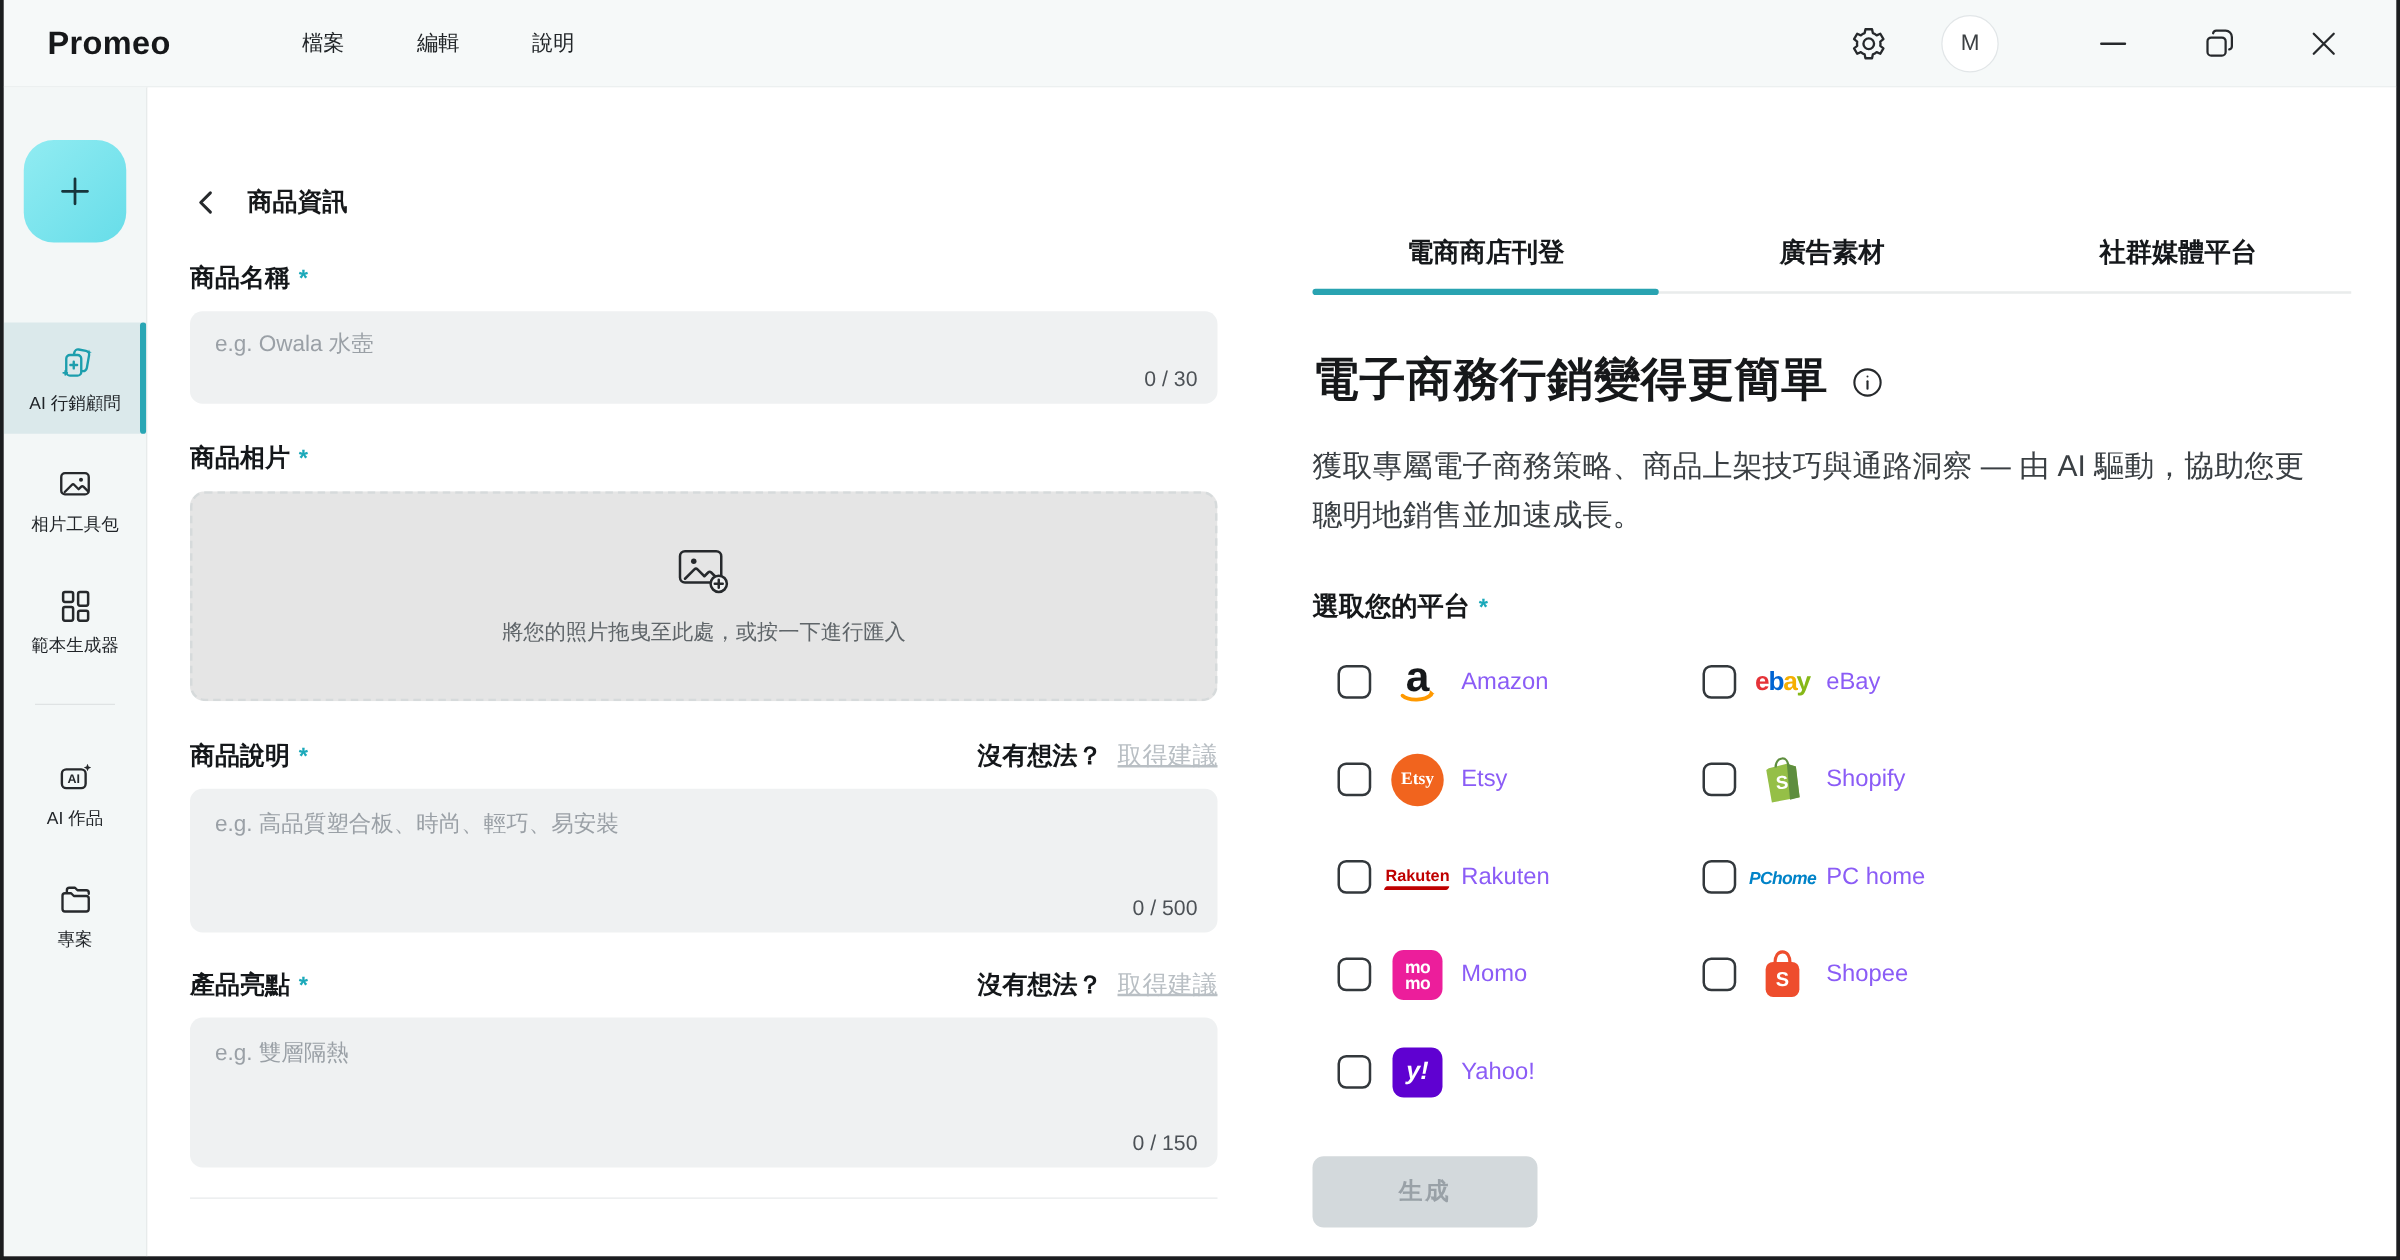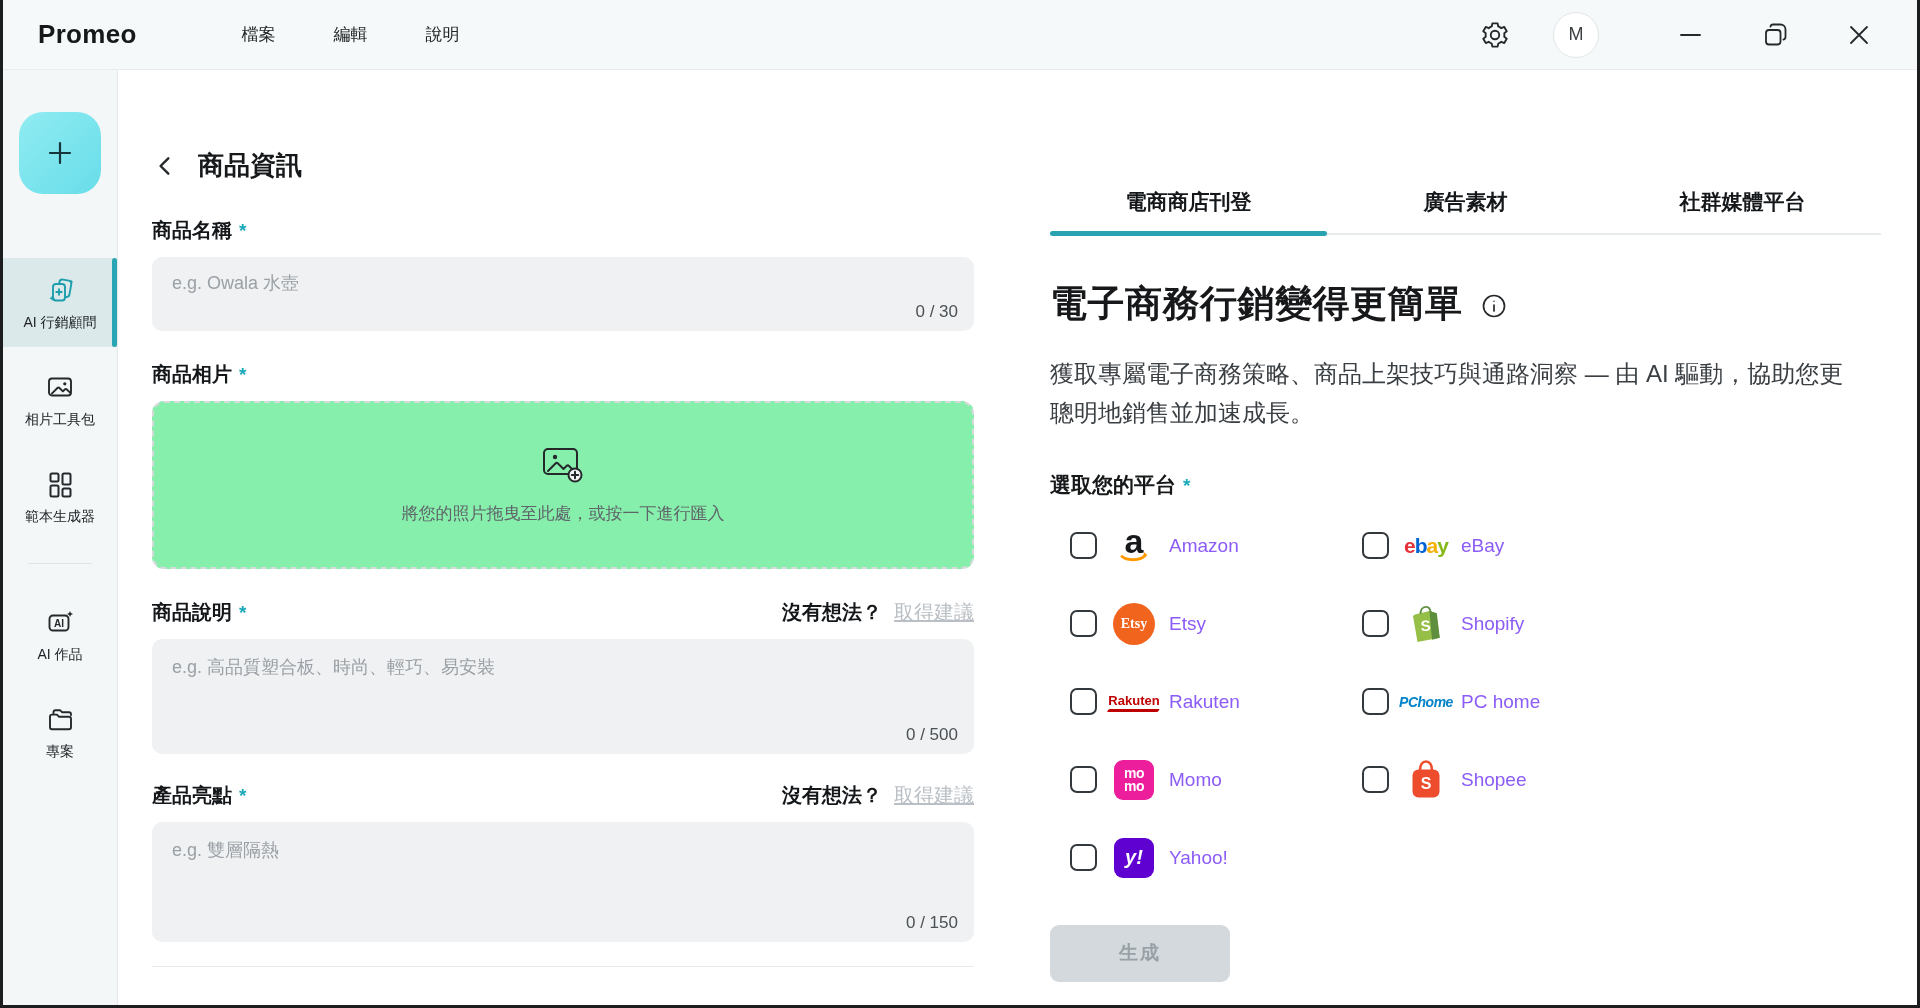--- a/index.html
+++ b/index.html
@@ -72,21 +72,21 @@
   .main {
     flex: 1; background: #ffffff;
     padding: 58px 36px 0 34px;
     display: flex; gap: 76px; min-width: 0;
   }
 
   
   .form-col { width: 822px; flex: 0 0 822px; padding-top: 20px; }
   .form-header { display: flex; align-items: center; gap: 20px; margin-bottom: 34px; }
   .back-btn { width: 26px; height: 26px; display: flex; align-items: center; justify-content: center; }
-  .form-title { font-size: 26px; font-weight: 700; }
+  .form-title { font-size: 20px; font-weight: 700; }
 
   .label-row { display: flex; align-items: baseline; margin-bottom: 13px; }
   .fld-label { font-size: 20px; font-weight: 700; color: #14171a; }
   .req { color: #1ba9ba; font-size: 19px; margin-left: 7px; font-weight: 700; }
   .hint-wrap { margin-left: auto; display: flex; align-items: flex-start; gap: 12px; }
   .hint-q { font-size: 20px; font-weight: 700; color: #14171a; }
   .hint-link { font-size: 20px; color: #b9bfc4; text-decoration: underline; }
 
   .field-box { position: relative; background: #eff1f2; border-radius: 10px; }
   .field-box input, .field-box textarea {
@@ -99,21 +99,21 @@
     position: absolute; right: 16px; bottom: 9px;
     font-size: 17px; color: #4c5156;
   }
   .box-name { height: 74px; margin-bottom: 30px; }
   .box-desc { height: 115px; margin-bottom: 28px; }
   .box-desc textarea, .box-high textarea { height: 92px; }
   .box-high { height: 120px; }
 
   .dropzone {
     height: 168px; border-radius: 12px;
-    background: #86efac; border: 2px dashed #d6dadb;
+    background: #e5e5e5; border: 2px dashed #d6dadb;
     display: flex; flex-direction: column; align-items: center; justify-content: center; gap: 18px;
     margin-bottom: 30px;
   }
   .dropzone-text { font-size: 17px; color: #5f6569; }
   .form-footer-divider { border-top: 1px solid #e8eaeb; margin-top: 24px; }
 
   
   .panel { flex: 1; padding-top: 60px; min-width: 0; }
   .tabs { display: grid; grid-template-columns: 1fr 1fr 1fr; border-bottom: 2px solid #e9ecec; }
   .tab { position: relative; text-align: center; padding-bottom: 17px; font-size: 21px; font-weight: 600; color: #15181b; }

